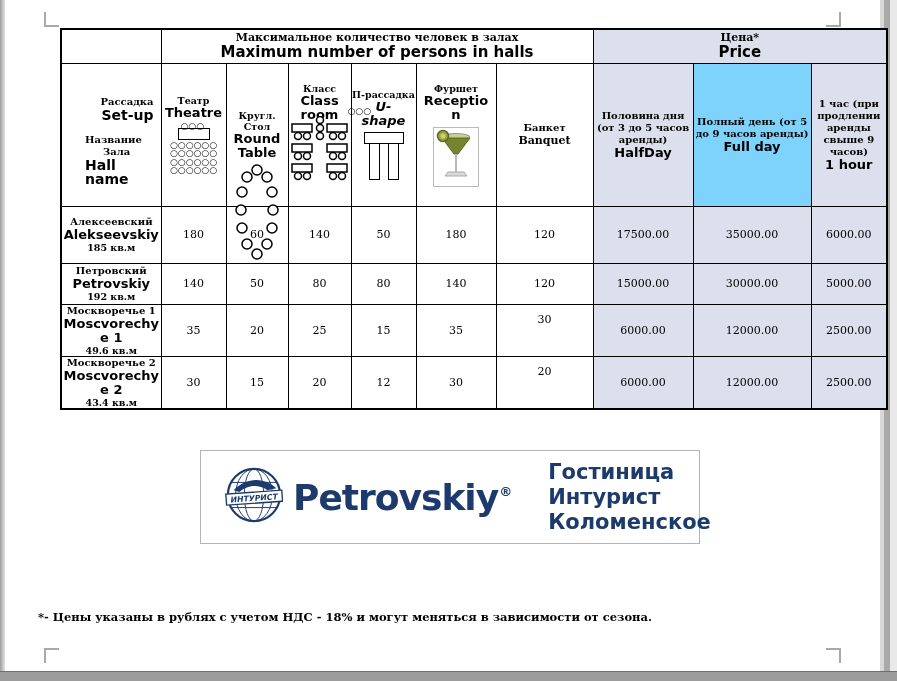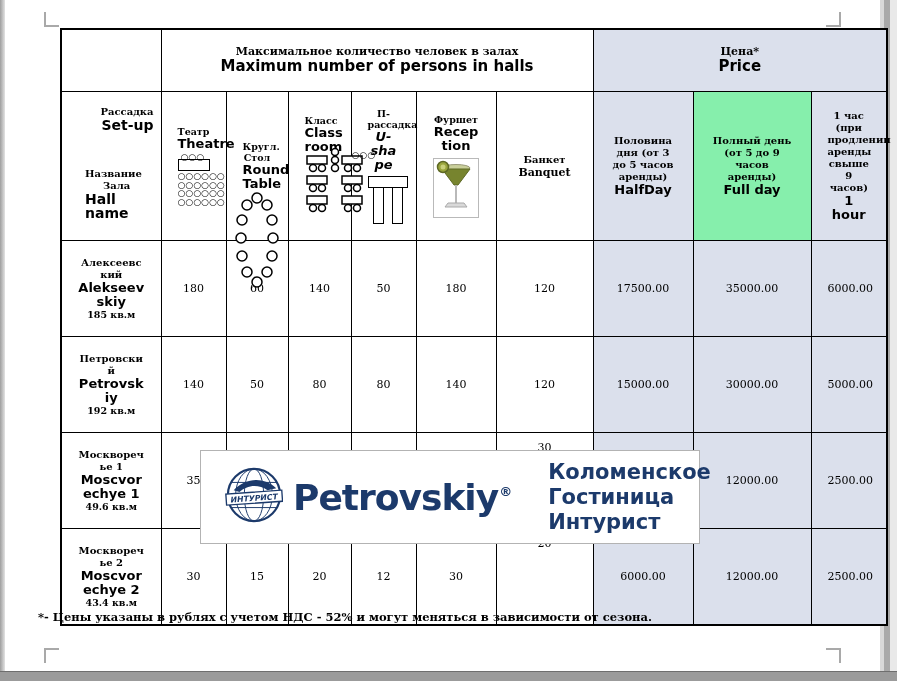--- a/index.html
+++ b/index.html
@@ -16,35 +16,35 @@
   .mark{position:absolute;width:13px;height:13px;}
   .mark.tl{left:44px;top:12px;border-left:2px solid #a9a9a9;border-bottom:2px solid #a9a9a9;}
   .mark.tr{left:826px;top:12px;border-right:2px solid #a9a9a9;border-bottom:2px solid #a9a9a9;}
   .mark.bl{left:44px;top:648px;border-left:2px solid #a9a9a9;border-top:2px solid #a9a9a9;}
   .mark.br{left:826px;top:648px;border-right:2px solid #a9a9a9;border-top:2px solid #a9a9a9;}
 
   
   table.halls{position:absolute;left:60px;top:28px;width:826px;table-layout:fixed;
               border-collapse:collapse;border:2px solid #000;}
   table.halls td{border:1px solid #000;text-align:center;vertical-align:middle;
-                 padding:16px;overflow:visible;}
+                 padding:0;overflow:visible;}
   .shade{background:{SHADE};}
   .ru{font-family:"DejaVu Serif",serif;font-weight:bold;font-size:10px;line-height:12px;}
   .ru-sm{font-family:"DejaVu Serif",serif;font-weight:bold;font-size:9.5px;line-height:11px;}
   .en{font-family:"DejaVu Sans",sans-serif;font-weight:bold;font-size:13px;line-height:14px;}
   .en-big{font-family:"DejaVu Sans",sans-serif;font-weight:bold;font-size:15px;line-height:17px;}
   .en-serif{font-family:"DejaVu Serif",serif;font-weight:bold;font-size:11px;line-height:13px;}
   .num{font-family:"DejaVu Serif",serif;font-size:11px;}
   .price{font-family:"DejaVu Serif",serif;font-size:11px;}
   .title-cell .ru{font-size:11px;}
   .hdr{vertical-align:top;position:relative;}
   .w48{max-width:48px;margin:0 auto;overflow-wrap:anywhere;font-style:italic;}
   .w66{max-width:66px;margin:0 auto;overflow-wrap:anywhere;}
   .corner-cell{position:relative;}
-  .setup-block{position:absolute;right:7px;top:14px;text-align:right;}
+  .setup-block{position:absolute;right:7px;top:32px;text-align:right;}
   .hall-block{position:absolute;left:23px;bottom:20px;text-align:left;}
   .hall-block .mid{padding-left:18px;}
   .hall-block .en{font-size:14px;}
   .setup-block .en{font-size:14px;}
   .namecell{overflow-wrap:anywhere;}
   .namecell .area{font-family:"DejaVu Serif",serif;font-weight:bold;font-size:9.5px;line-height:11px;}
   .va-top{vertical-align:top !important;padding-top:8px !important;}
   .pt{padding-top:4px;}
   
   .pic-theatre{margin-top:8px;}
@@ -221,21 +221,21 @@
         </div>
       </td>
       <td>
         <div class="ru">Банкет</div>
         <div class="en-serif">Banquet</div>
       </td>
       <td class="shade" style="background: rgb(219, 224, 236);">
         <div class="ru">Половина дня (от 3  до 5 часов аренды)</div>
         <div class="en">HalfDay</div>
       </td>
-      <td class="shade" style="background: #86efac;">
+      <td class="shade" style="background: #7dd3fc;">
         <div class="ru">Полный день (от 5 до 9 часов аренды)</div>
         <div class="en">Full day</div>
       </td>
       <td class="shade" style="background: rgb(219, 224, 236);">
         <div class="ru" style="max-width:66px;margin:0 auto">1 час (при продлении аренды свыше 9 часов)</div>
         <div class="en">1 hour</div>
       </td>
     </tr>
 
     <tr style="height:57px">
@@ -319,19 +319,19 @@
         <path d="M-21,-5 C-8,-18 10,-19 23,-7 L14,-5 C4,-12 -8,-10 -15,-3 Z" fill="#1c3a6b"></path>
         <g transform="rotate(-4)">
           <rect x="-29" y="-3" width="58" height="11.5" fill="#fff" stroke="#1c3a6b" stroke-width="1.4"></rect>
           <text x="0" y="6" text-anchor="middle" font-family="DejaVu Sans, sans-serif" font-size="8" font-weight="bold" font-style="italic" fill="#1c3a6b">ИНТУРИСТ</text>
         </g>
       </svg>
     </div>
     <div class="wordmark" style="color:#1c3a6b"><span>Petrovskiy</span><span class="regmark">®</span></div>
     <div class="logo-divider" style="background:#1c3a6b"></div>
     <div class="hotel-name" style="color:#1c3a6b">
+      <div>Гостиница Интурист</div>
       <div>Коломенское</div>
-      <div>Гостиница Интурист</div>
     </div>
   </div>
 
-  <div class="footnote">*-  Цены указаны в рублях с учетом НДС - 52% и могут меняться в зависимости от сезона.</div>
+  <div class="footnote">*-  Цены указаны в рублях с учетом НДС - 18% и могут меняться в зависимости от сезона.</div>
 </div>
 
 </body></html>

